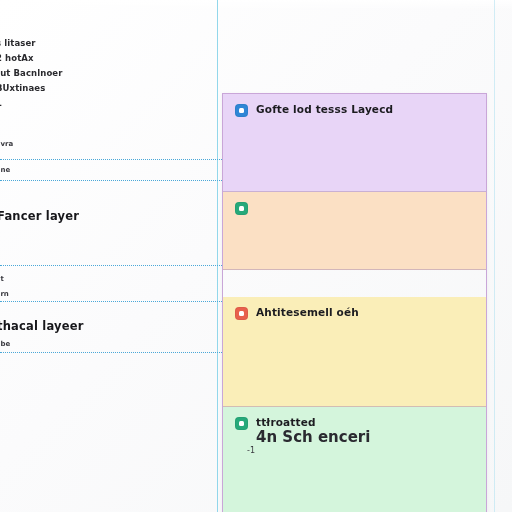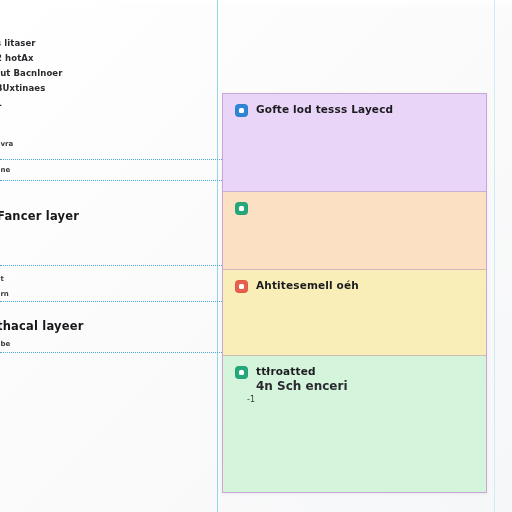--- a/index.html
+++ b/index.html
@@ -141,42 +141,42 @@
   .card-title {
     font-size: 10.5px;
     line-height: 13px;
     font-weight: 700;
     color: #1c1c20;
     letter-spacing: .15px;
     filter: blur(.22px);
     white-space: nowrap;
   }
   .card-sub {
-    font-size: 12px;
+    font-size: 15px;
     line-height: 12px;
     font-weight: 700;
     color: #2a2a30;
     margin-left: 21px;
     margin-top: 1px;
     filter: blur(.35px);
     white-space: nowrap;
   }
   .card-tick {
     font-size: 8px;
     line-height: 10px;
     color: #3a3a40;
     margin-left: 12px;
     margin-top: 3px;
     filter: blur(.35px);
   }
 
   
   .card.c-purple { height: 98px; }
   .card.c-peach  { height: 78px; }
-  .card.c-yellow { height: 86px; }
+  .card.c-yellow { height: 110px; margin-top: 27px; }
   .card.c-green  { height: 136px; }
 
   
   #top-band {
     position: absolute;
     left: 0; top: 0;
     width: 512px;
     height: 10px;
     background: linear-gradient(#ffffff, rgba(255,255,255,0));
   }

